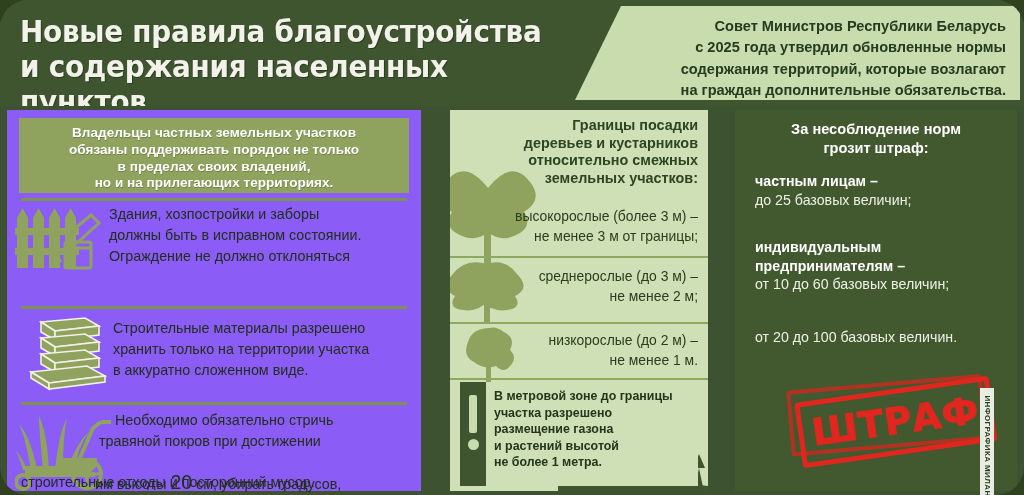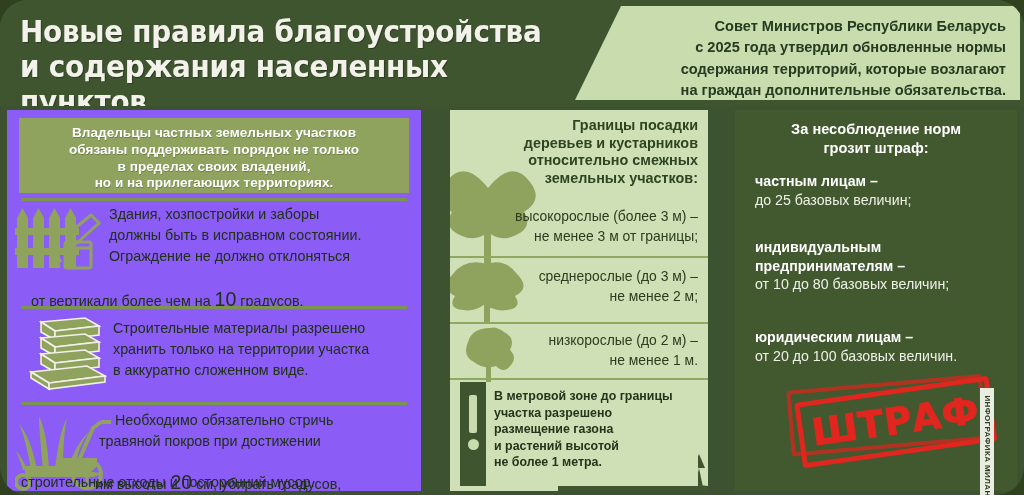--- a/index.html
+++ b/index.html
@@ -261,23 +261,20 @@
               <path d="M53 30 L76 11 L84 19 L62 39 Z"></path>
               <rect x="50" y="38" width="26" height="26" rx="2"></rect>
               <path d="M50 44 h26"></path>
               <path d="M46 46 q-6 6 0 12"></path>
             </g>
           </svg>
         </span>
         <div class="blk-text" style="left:94px;top:0px;width:300px;">Здания, хозпостройки и заборы
 должны быть в исправном состоянии.
 Ограждение не должно отклоняться</div>
-        <div class="blk-text" style="left:16px;top:64px;width:380px;">
-          <span>от вертикали более чем на </span><span class="bignum">10</span><span> градусов.</span>
-        </div>
       </div>
 
       <div class="rule" style="top:196px;"></div>
 
       <div class="blk" style="left:8px;top:204px;width:398px;height:84px;">
         <span class="blk-icon" style="left:12px;top:2px;">
           <svg width="80" height="76" viewBox="0 0 80 76">
             <g fill="#8fa35e" stroke="#f3f0e7" stroke-width="1.6">
               <path d="M14 6 L58 2 L72 10 L28 15 Z"></path>
               <path d="M14 6 L28 15 L28 24 L14 16 Z"></path>
@@ -426,25 +423,24 @@
 грозит штраф:</div>
 
       <div class="pen-item" style="top:62px;">
         <span class="pen-label">частным лицам –</span>
         <span class="pen-val">до 25 базовых величин;</span>
       </div>
 
       <div class="pen-item" style="top:128px;">
         <span class="pen-label">индивидуальным
 предпринимателям –</span>
-        <span class="pen-val">от 10 до 80 базовых величин;</span>
+        <span class="pen-val">от 10 до 60 базовых величин;</span>
       </div>
 
       <div class="pen-item" style="top:218px;">
-        <span class="pen-label">юридическим лицам –</span>
         <span class="pen-val">от 20 до 100 базовых величин.</span>
       </div>
     </div>
 
     <div class="stamp" style="left:790px;top:275px;">
       <div class="stamp-box2"></div>
       <div class="stamp-box"></div>
       <div class="stamp-text">ШТРАФ</div>
     </div>
 

